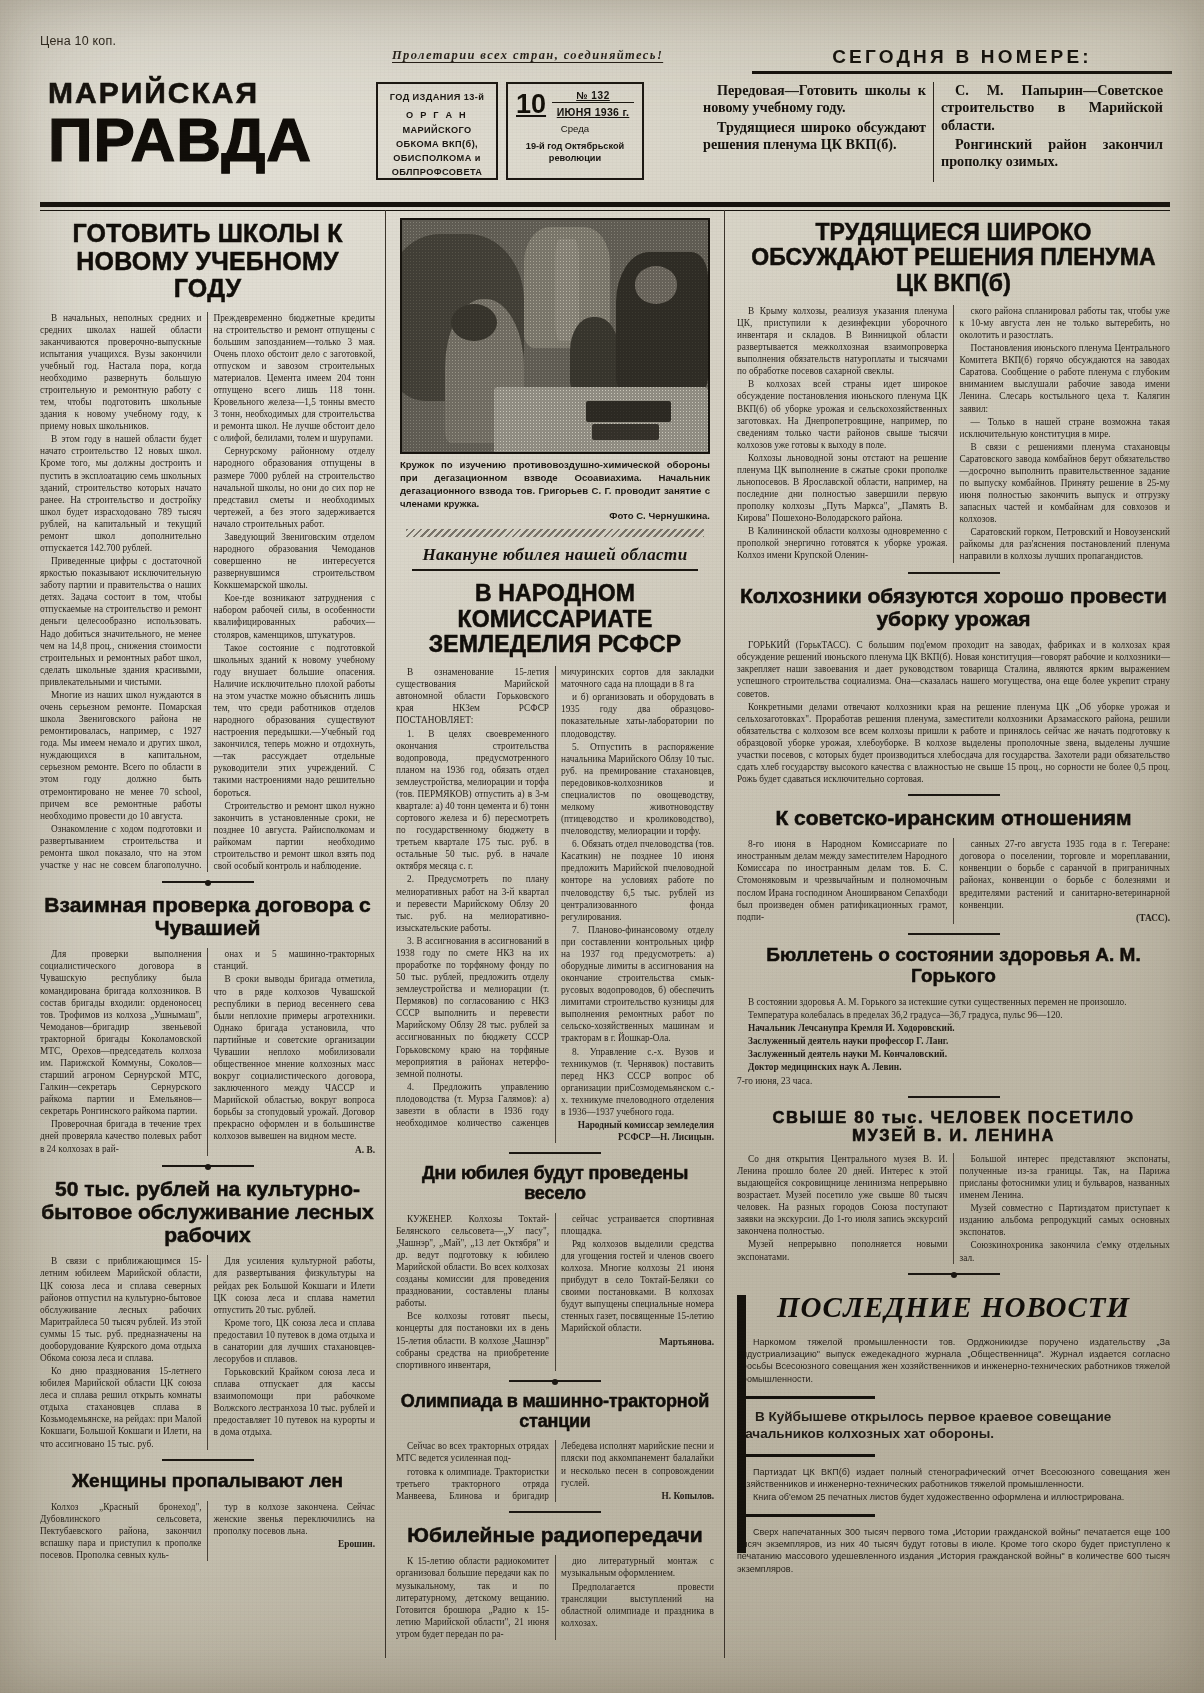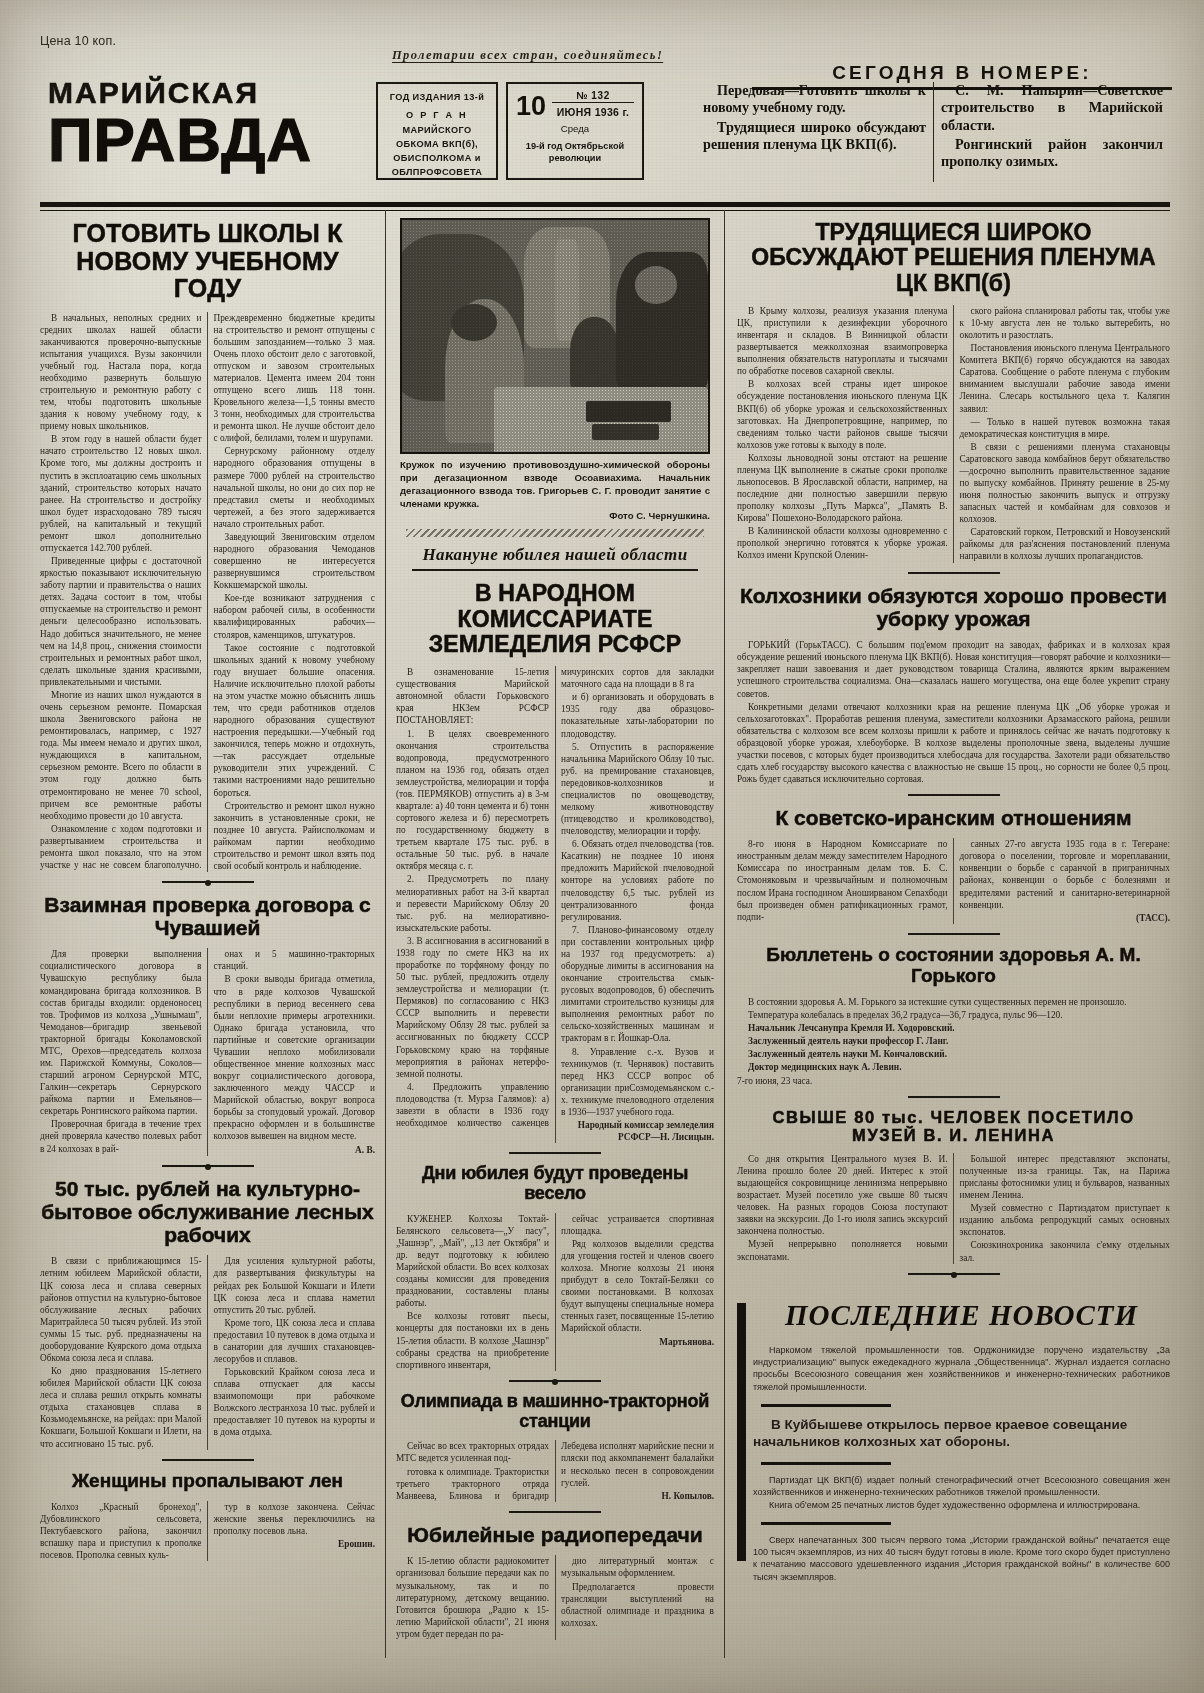--- a/index.html
+++ b/index.html
@@ -38,21 +38,21 @@
     font-size:12.5px; letter-spacing:.2px; color:#2a241c;
     font-family:"Liberation Sans", sans-serif;
   }
   .slogan {
     position:absolute; left:352px; top:14px;
     font-style:italic; font-weight:bold; font-size:12.5px;
     letter-spacing:1.4px; color:#241e17;
     text-decoration:underline; text-underline-offset:3px;
   }
   .today-head {
-    position:absolute; left:712px; top:28px; width:420px;
+    position:absolute; left:712px; top:12px; width:420px;
     text-align:center;
     font-family:"Liberation Sans", sans-serif;
     font-weight:bold; font-size:19px; letter-spacing:3.2px;
     color:#14110c;
     border-bottom:3px solid #14110c; padding-bottom:3px;
   }
 
   .masthead { position:absolute; left:0; top:34px; width:1130px; height:126px; }
 
   .logo { position:absolute; left:8px; top:10px; width:320px; }
@@ -76,21 +76,21 @@
     text-align:center;
     font-family:"Liberation Sans", sans-serif;
   }
   .box-imprint { left:336px; width:122px; height:98px; }
   .box-date    { left:466px; width:138px; height:98px; }
 
   .box-imprint .ln { font-size:9.2px; font-weight:bold; letter-spacing:.4px; line-height:1.55; color:#191511; }
   .box-imprint .ln.first { margin-bottom:4px; }
   .box-imprint .sp { letter-spacing:2.2px; }
 
-  .bd-row { display:flex; align-items:flex-end; gap:6px; }
+  .bd-row { display:flex; align-items:center; gap:6px;text-decoration:underline; }
   .bd-day { font-size:27px; font-weight:bold; line-height:.9; color:#131009; }
   .bd-right { flex:1; text-align:center; }
   .bd-num {
     font-size:10px; font-weight:bold; letter-spacing:.6px;
     border-bottom:1.6px solid #1b1712; padding-bottom:1px; display:block;
   }
   .bd-mon { font-size:10.5px; font-weight:bold; margin-top:3px; letter-spacing:.3px;}
   .bd-dow { font-size:9.6px; margin-top:5px; }
   .bd-rev { font-size:9.2px; font-weight:bold; margin-top:6px; line-height:1.35; }
 
@@ -176,21 +176,21 @@
   }
   .photo-cap .credit { text-align:right; }
 
   .wavy {
     height:8px; margin:6px 10px 4px;
     background-image:repeating-linear-gradient(135deg,#2a241c 0 2px, transparent 2px 5px);
     opacity:.55;
   }
 
   
-  .pn-wrap { margin-top:24px; position:relative; padding-left:16px; }
+  .pn-wrap { margin-top:16px; position:relative; }
   .pn-bar { position:absolute; left:0; top:4px; width:9px; height:258px; background:#15120d; }
   .pn-title {
     font-family:"Liberation Serif", serif; font-style:italic; font-weight:bold;
     font-size:29px; text-align:center; letter-spacing:1px; margin:6px 0 12px; color:#110e0a;
   }
   .pn-rule { width:130px; height:0; border-top:3.4px solid #15120d; margin:11px 0 9px 8px; }
   .pn-item p { margin:0 0 1px; font-family:"Liberation Sans", sans-serif;
     font-size:9px; line-height:1.35; text-align:justify; text-indent:16px; color:#221d17; }
   .pn-lead p { font-family:Liberation Sans, sans-serif; font-weight:bold; font-size:13.5px;
     line-height:1.3; text-align:left; text-indent:18px; }
@@ -381,21 +381,21 @@
     <div class="colC">
       <h1 class="head h-main2">ТРУДЯЩИЕСЯ ШИРОКО ОБСУЖДАЮТ РЕШЕНИЯ ПЛЕНУМА ЦК ВКП(б)</h1>
 
       <div class="twocol">
         <p class="t">В Крыму колхозы, реализуя указания пленума ЦК, приступили к дезинфекции уборочного инвентаря и складов. В Винницкой области развертывается межколхозная взаимопроверка выполнения обязательств натуроплаты и тысячами по обработке посевов сахарной свеклы.</p>
         <p class="t">В колхозах всей страны идет широкое обсуждение постановления июньского пленума ЦК ВКП(б) об уборке урожая и сельскохозяйственных заготовках. На Днепропетровщине, например, по сведениям только части районов свыше тысячи колхозов уже готовы к выходу в поле.</p>
         <p class="t">Колхозы льноводной зоны отстают на решение пленума ЦК выполнение в сжатые сроки прополке льнопосевов. В Ярославской области, например, на последние дни полностью завершили первую прополку колхозы „Путь Маркса", „Память В. Кирова" Пошехоно-Володарского района.</p>
         <p class="t">В Калининской области колхозы одновременно с прополкой энергично готовятся к уборке урожая. Колхоз имени Крупской Оленин-</p>
         <p class="t">ского района спланировал работы так, чтобы уже к 10-му августа лен не только вытеребить, но околотить и разостлать.</p>
         <p class="t">Постановления июньского пленума Центрального Комитета ВКП(б) горячо обсуждаются на заводах Саратова. Сообщение о работе пленума с глубоким вниманием выслушали рабочие завода имени Ленина. Слесарь костыльного цеха т. Калягин заявил:</p>
-        <p class="t">— Только в нашей путевок возможна такая демократическая конституция в мире.</p>
+        <p class="t">— Только в нашей стране возможна такая исключительную конституция в мире.</p>
         <p class="t">В связи с решениями пленума стахановцы Саратовского завода комбайнов берут обязательство—досрочно выполнить правительственное задание по выпуску комбайнов. Приняту решение в 25-му июня полностью закончить выпуск и отгрузку запасных частей и комбайнам для совхозов и колхозов.</p>
         <p class="t">Саратовский горком, Петровский и Новоузенский райкомы для раз'яснения постановлений пленума направили в колхозы лучших пропагандистов.</p>
       </div>
 
       <div class="sep plain"></div>
 
       <h1 class="head h-sub">Колхозники обязуются хорошо провести уборку урожая</h1>
       <div>
         <p class="t">ГОРЬКИЙ (ГорькТАСС). С большим под'емом проходит на заводах, фабриках и в колхозах края обсуждение решений июньского пленума ЦК ВКП(б). Новая конституция—говорят рабочие и колхозники—закрепляет наши завоевания и дает руководством товарища Сталина, являются ярким выражением успешного строительства социализма. Она—сказалась нашего могущества, она еще более укрепит страну советов.</p>
         <p class="t">Конкретными делами отвечают колхозники края на решение пленума ЦК „Об уборке урожая и сельхозаготовках". Проработав решения пленума, заместители колхозники Арзамасского района, решили обязательства с колхозом все всем колхозы пришли к работе и принялось сейчас же начать подготовку к образцовой уборке урожая, хлебоуборке. В колхозе выделены прополочные звена, выделены лучшие участки посевов, с которых будет производиться хлебосдача для государства. Захотели ради обязательство сдать хлеб государству высокого качества с влажностью не свыше 15 проц., но сорности не более 0,5 проц. Рожь будет сдаваться исключительно сортовая.</p>

